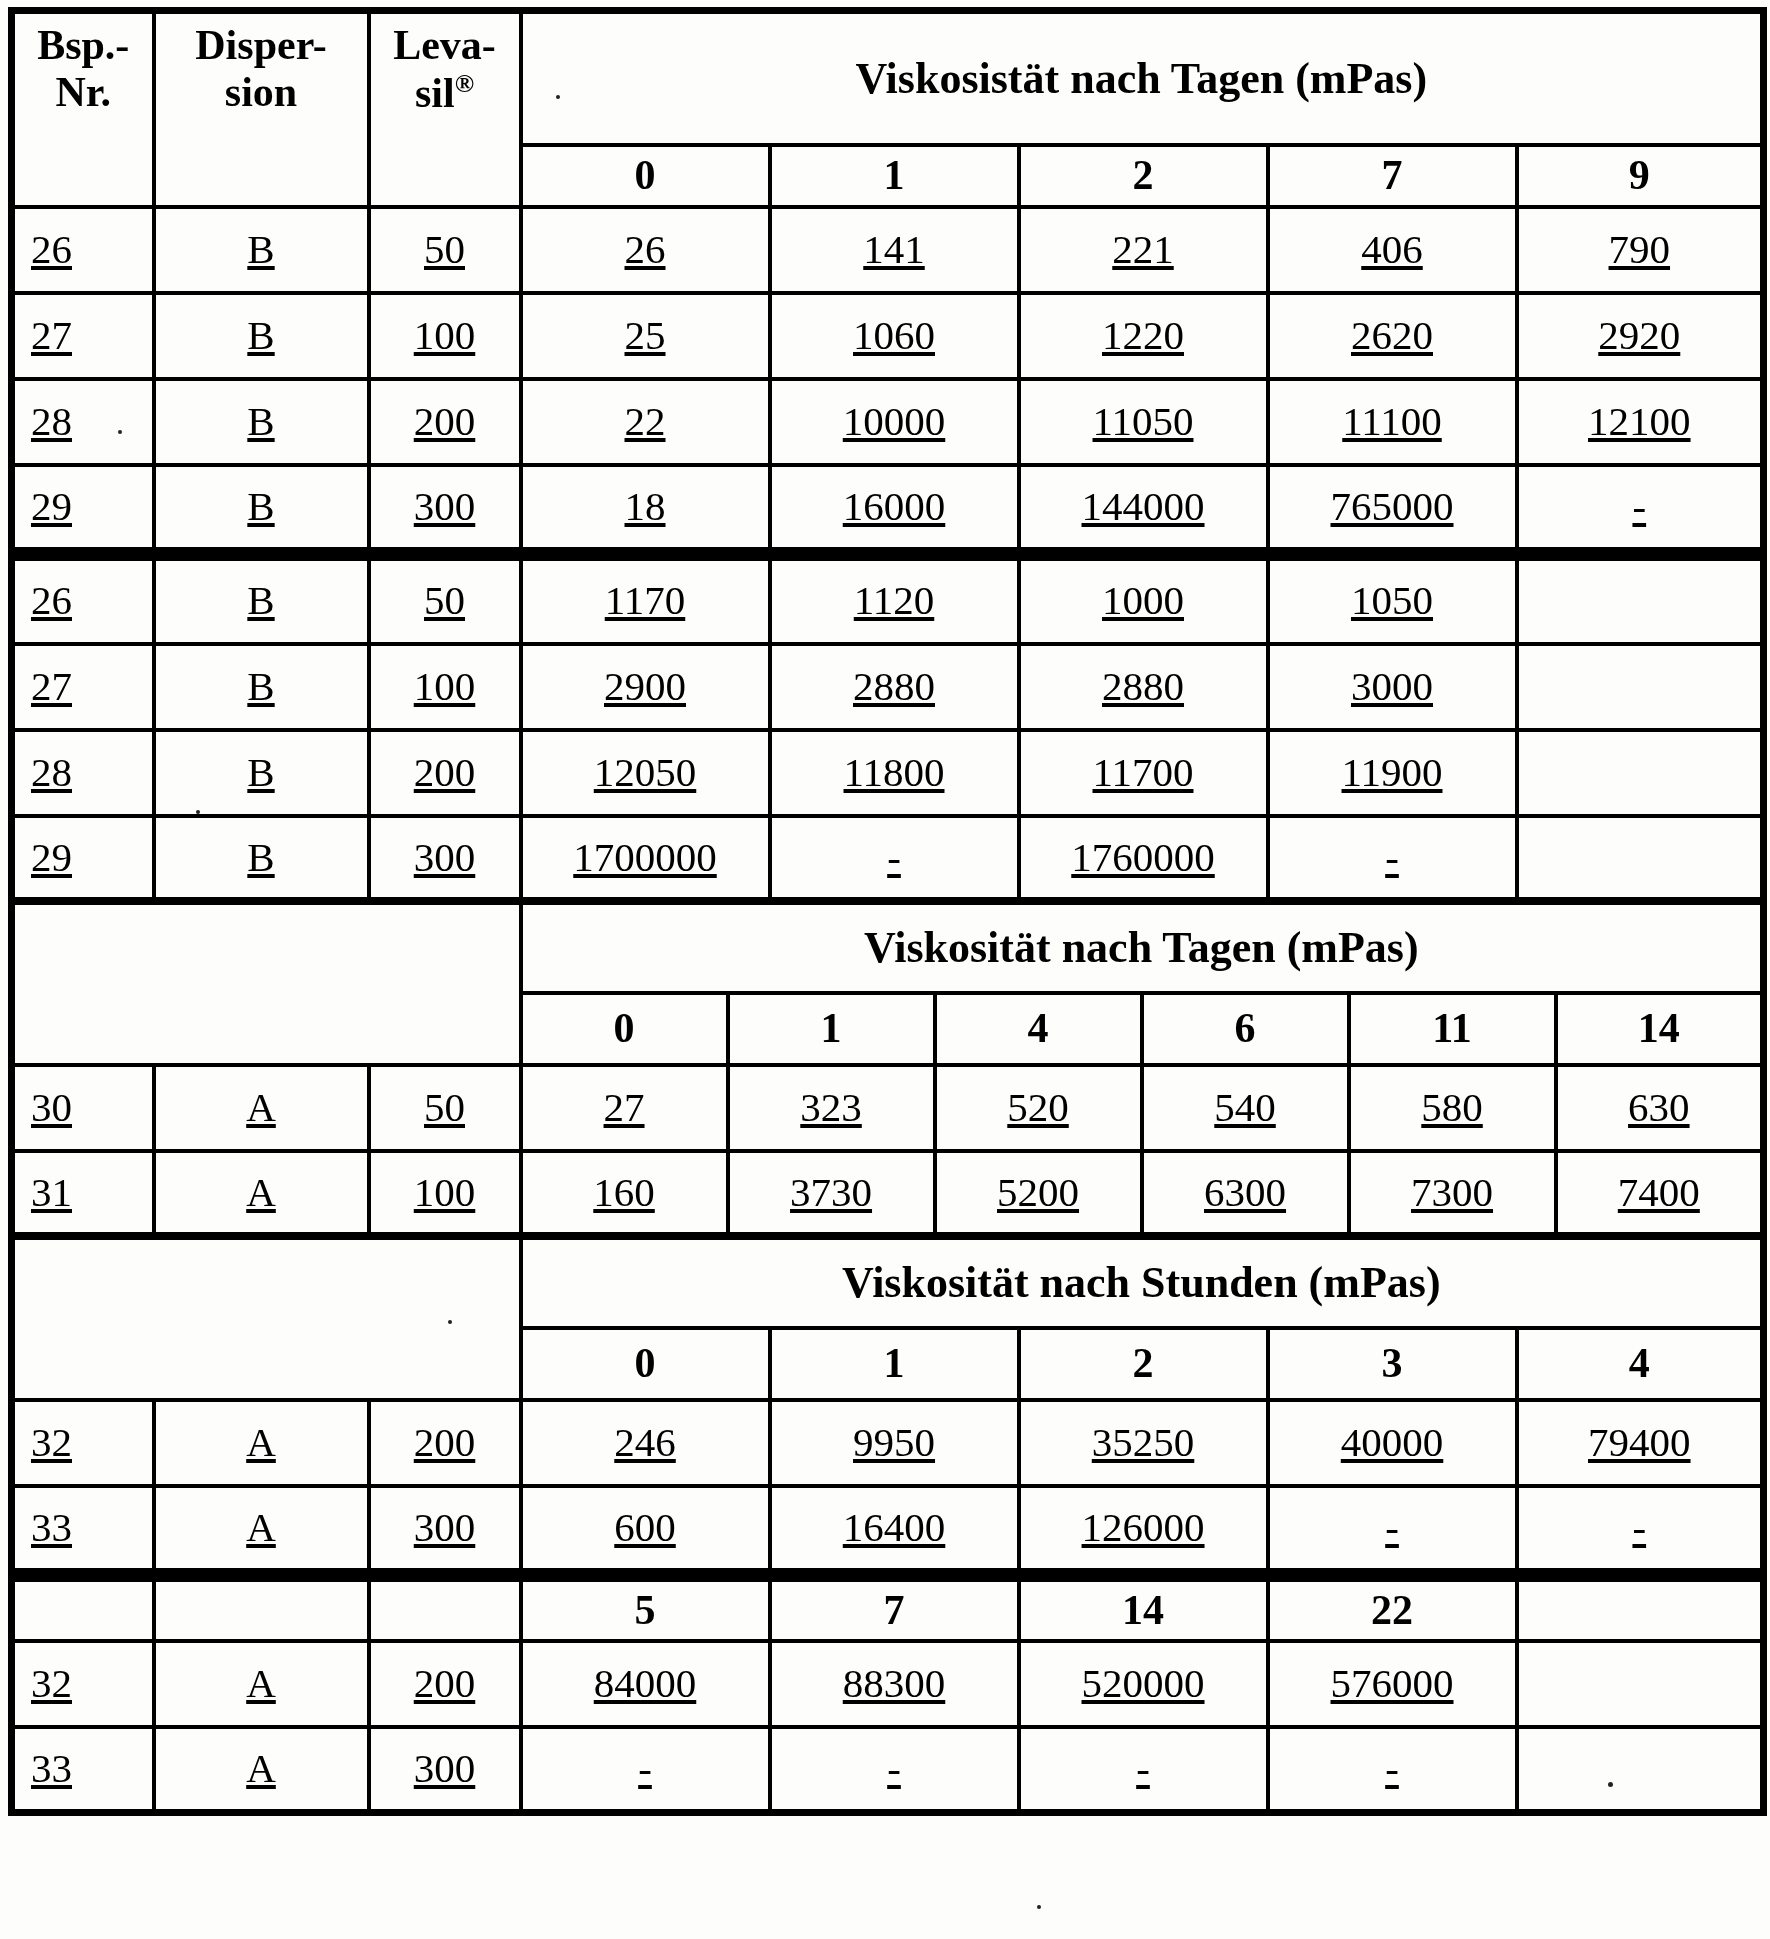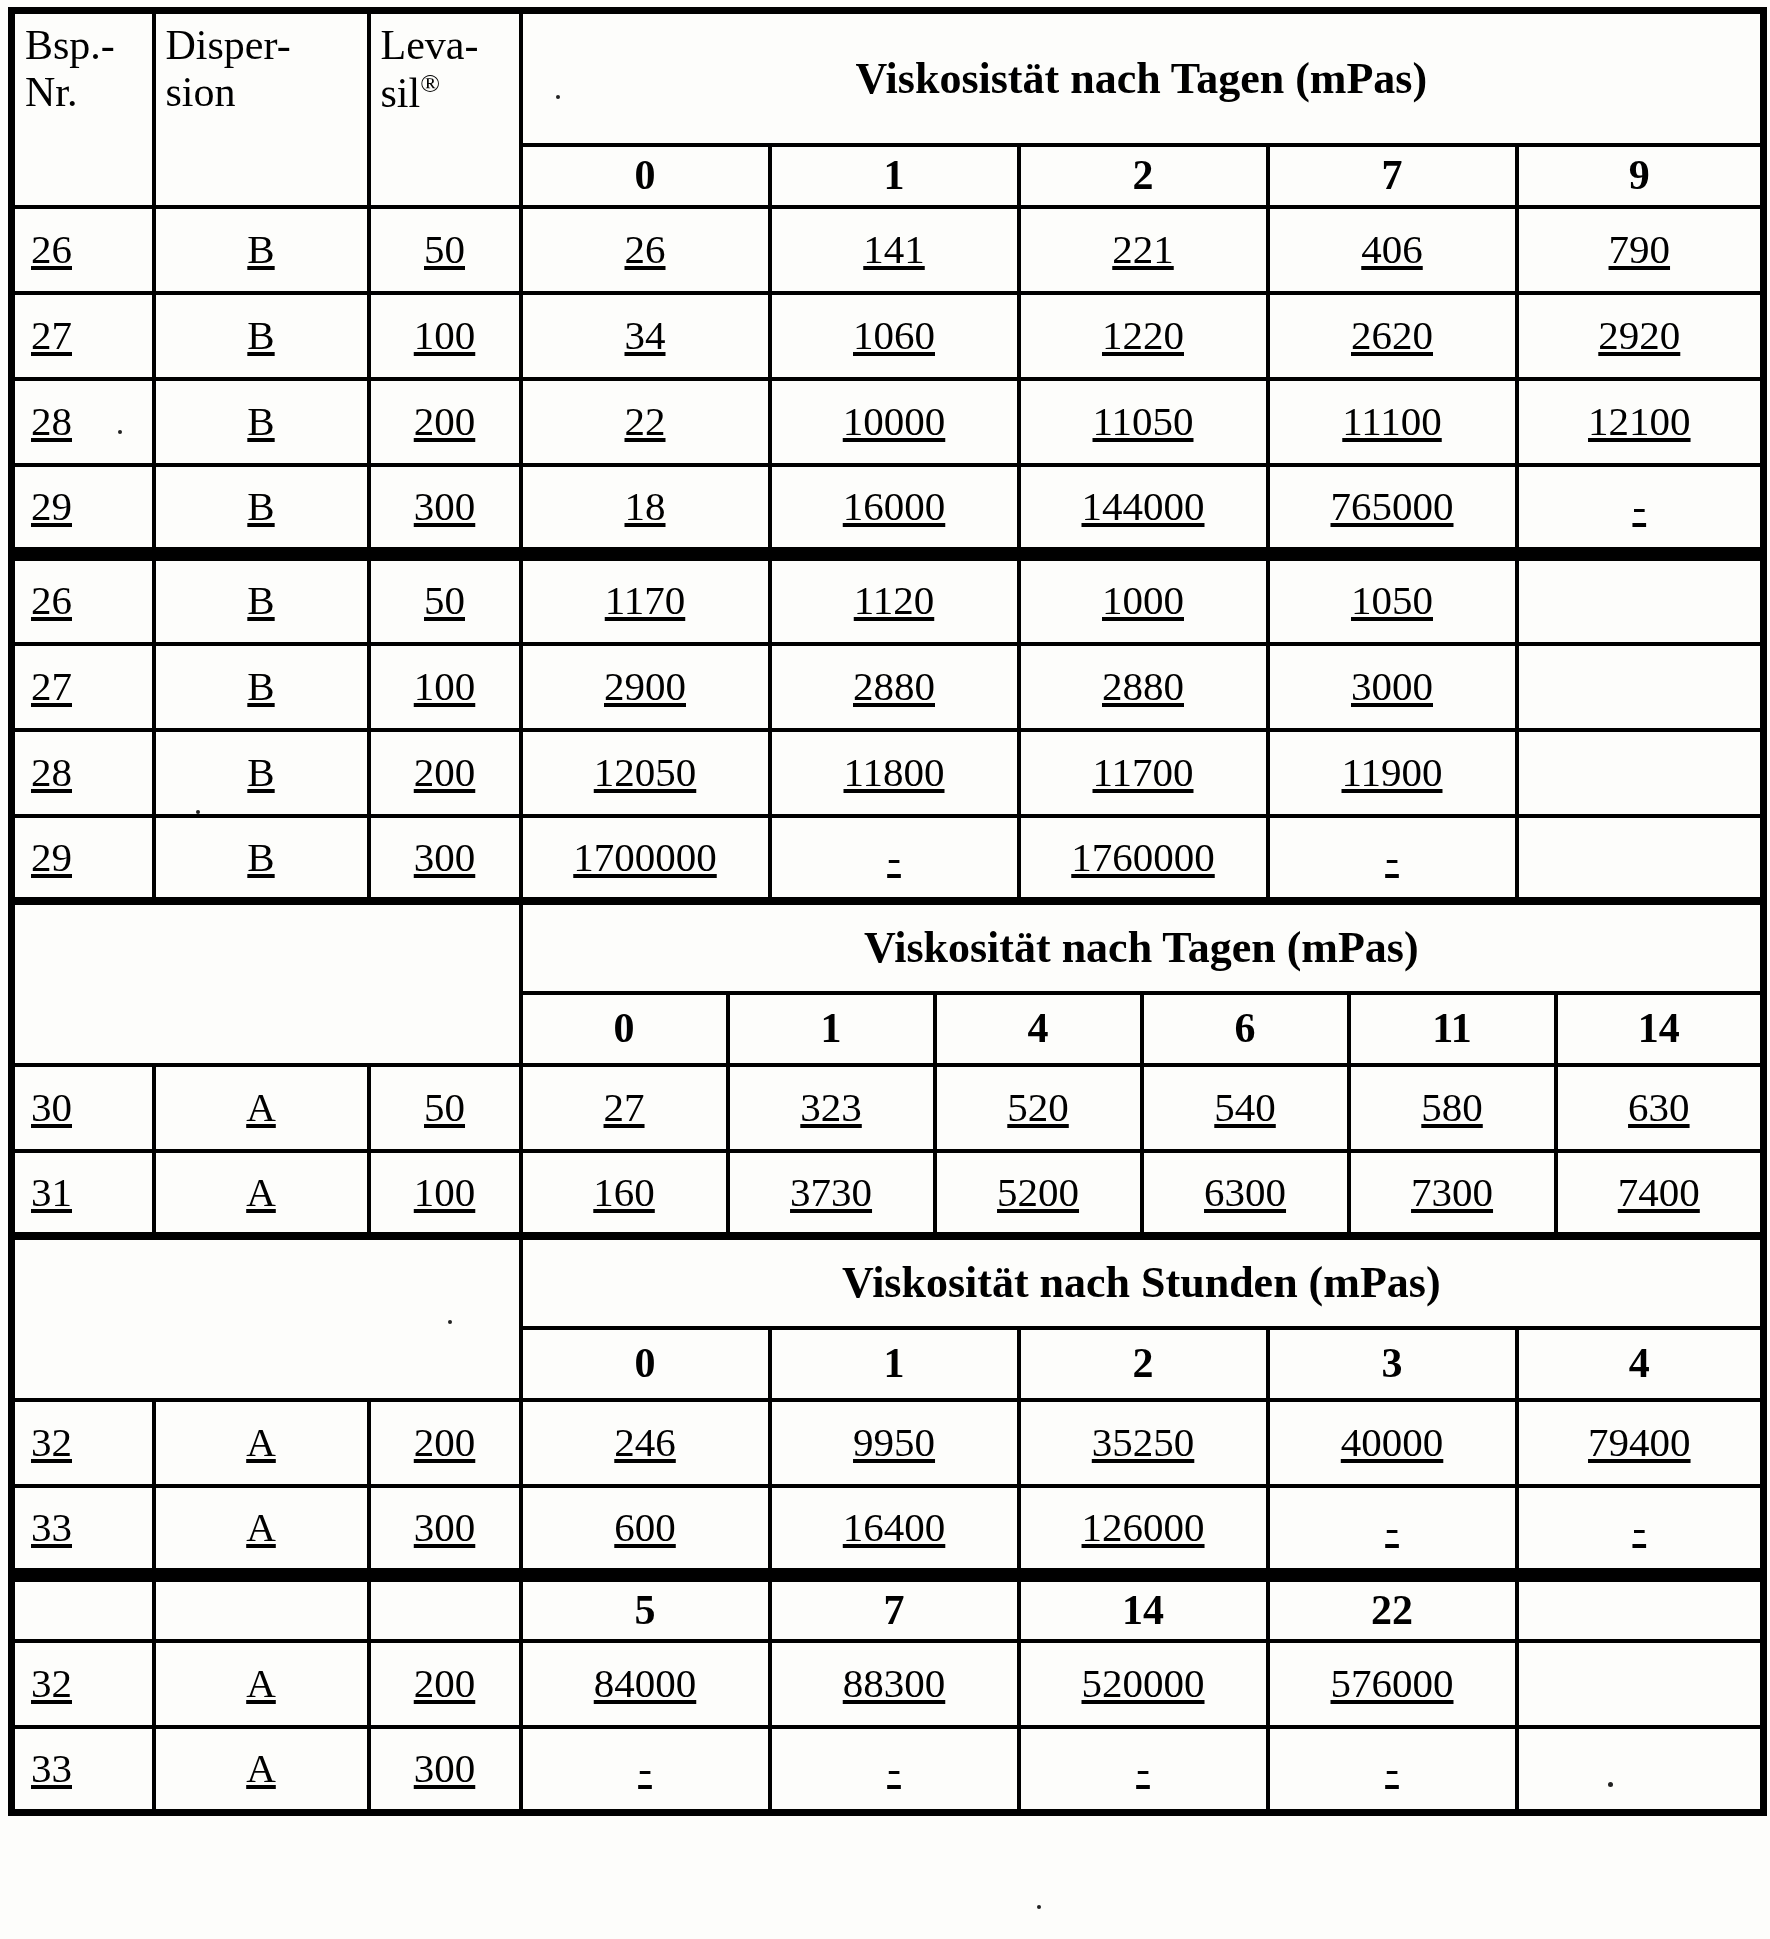--- a/index.html
+++ b/index.html
@@ -30,24 +30,24 @@
     overflow: hidden;
     font-size: 41px;
     line-height: 1.12;
   }
   
   .tbl-s3, .tbl-s4 { margin-top: -8px; }
 
   
   th.corner {
     white-space: pre-line;
-    text-align: left;
+    text-align: center;
     vertical-align: top;
     padding: 8px 10px;
-    font-weight: normal;
+    font-weight: bold;
     font-size: 42px;
   }
   th.corner sup { font-size: 26px; }
 
   
   th.title {
     text-align: center;
     vertical-align: middle;
     font-weight: bold;
     font-size: 44px;
@@ -121,21 +121,21 @@
       <td class="c-val">26</td>
       <td class="c-val">141</td>
       <td class="c-val">221</td>
       <td class="c-val">406</td>
       <td class="c-val">790</td>
     </tr>
     <tr class="h-data">
       <td class="c-nr">27</td>
       <td class="c-mid">B</td>
       <td class="c-mid">100</td>
-      <td class="c-val">34</td>
+      <td class="c-val">25</td>
       <td class="c-val">1060</td>
       <td class="c-val">1220</td>
       <td class="c-val">2620</td>
       <td class="c-val">2920</td>
     </tr>
     <tr class="h-data">
       <td class="c-nr">28</td>
       <td class="c-mid">B</td>
       <td class="c-mid">200</td>
       <td class="c-val">22</td>

